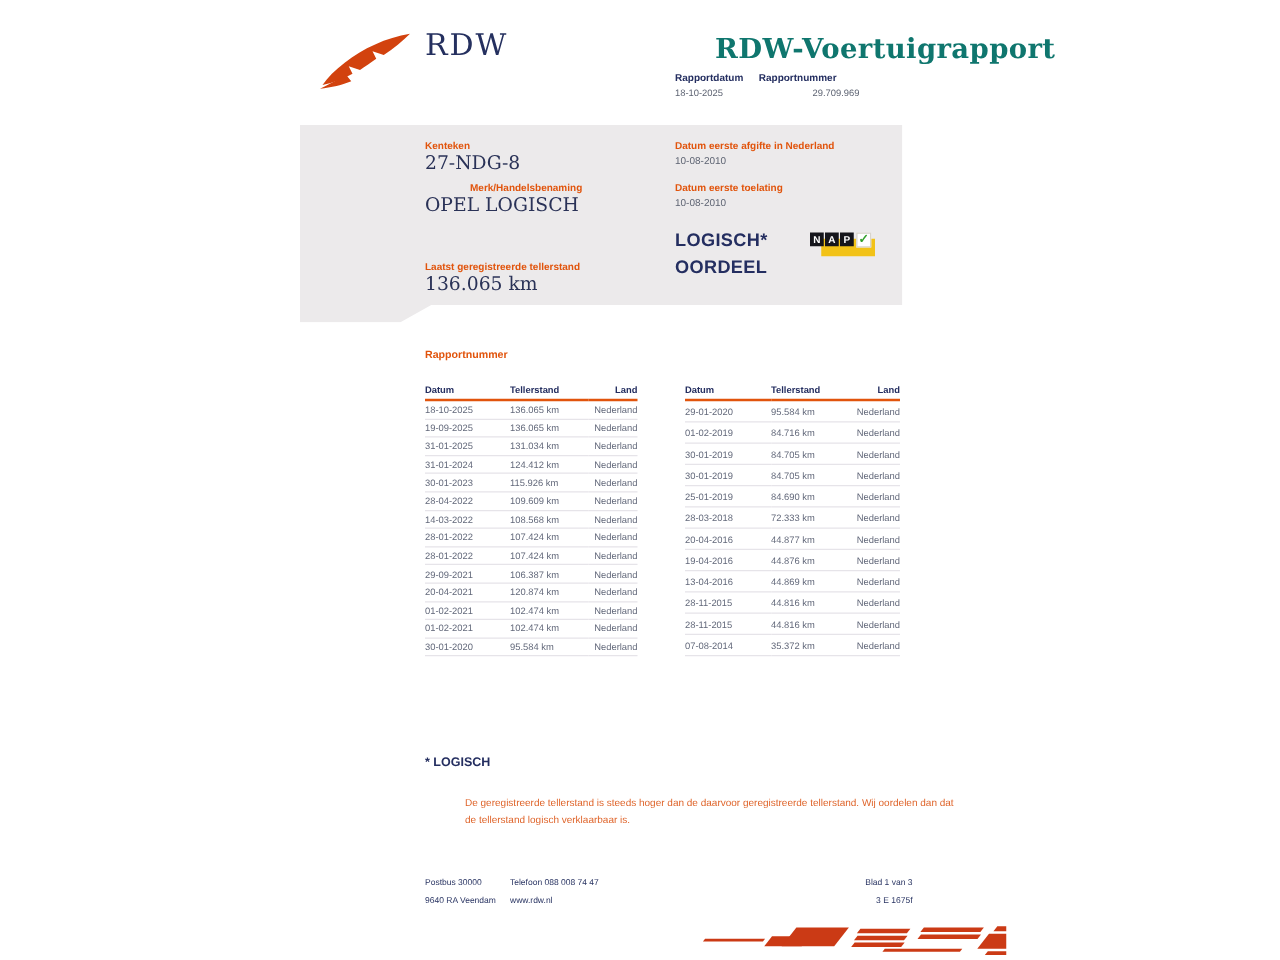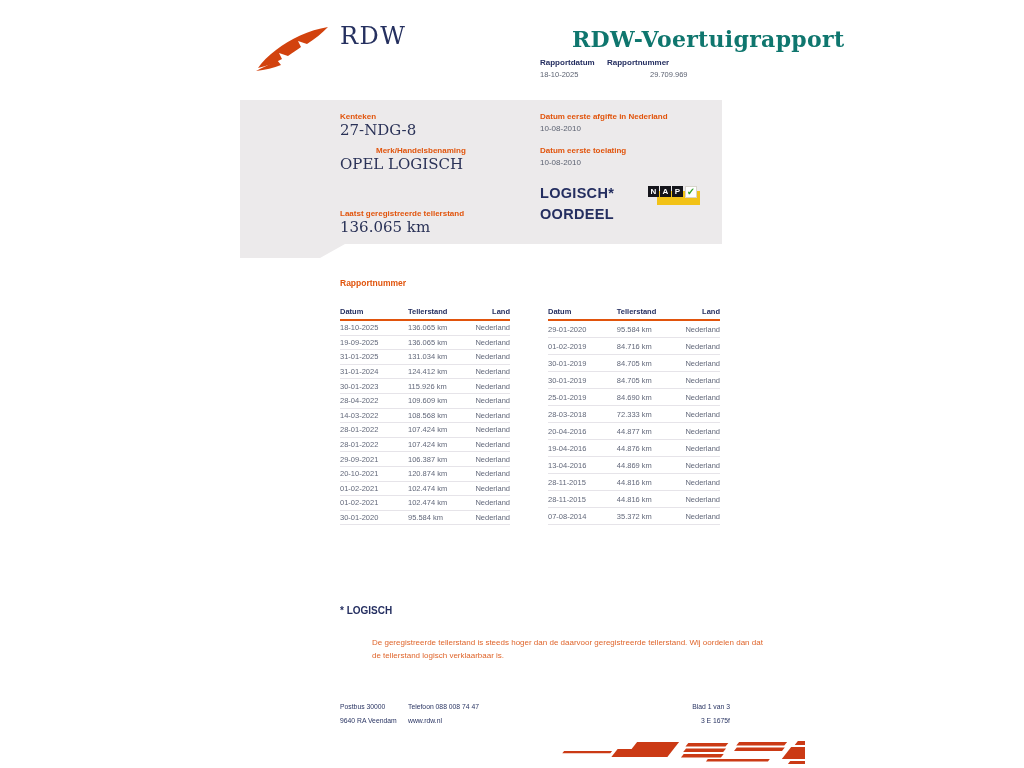--- a/index.html
+++ b/index.html
@@ -192,21 +192,21 @@
           <td class="c0">28-01-2022</td>
           <td class="c1">107.424 km</td>
           <td class="c2">Nederland</td>
         </tr>
         <tr>
           <td class="c0">29-09-2021</td>
           <td class="c1">106.387 km</td>
           <td class="c2">Nederland</td>
         </tr>
         <tr>
-          <td class="c0">20-10-2021</td>
+          <td class="c0">20-04-2021</td>
           <td class="c1">120.874 km</td>
           <td class="c2">Nederland</td>
         </tr>
         <tr>
           <td class="c0">01-02-2021</td>
           <td class="c1">102.474 km</td>
           <td class="c2">Nederland</td>
         </tr>
         <tr>
           <td class="c0">01-02-2021</td>

